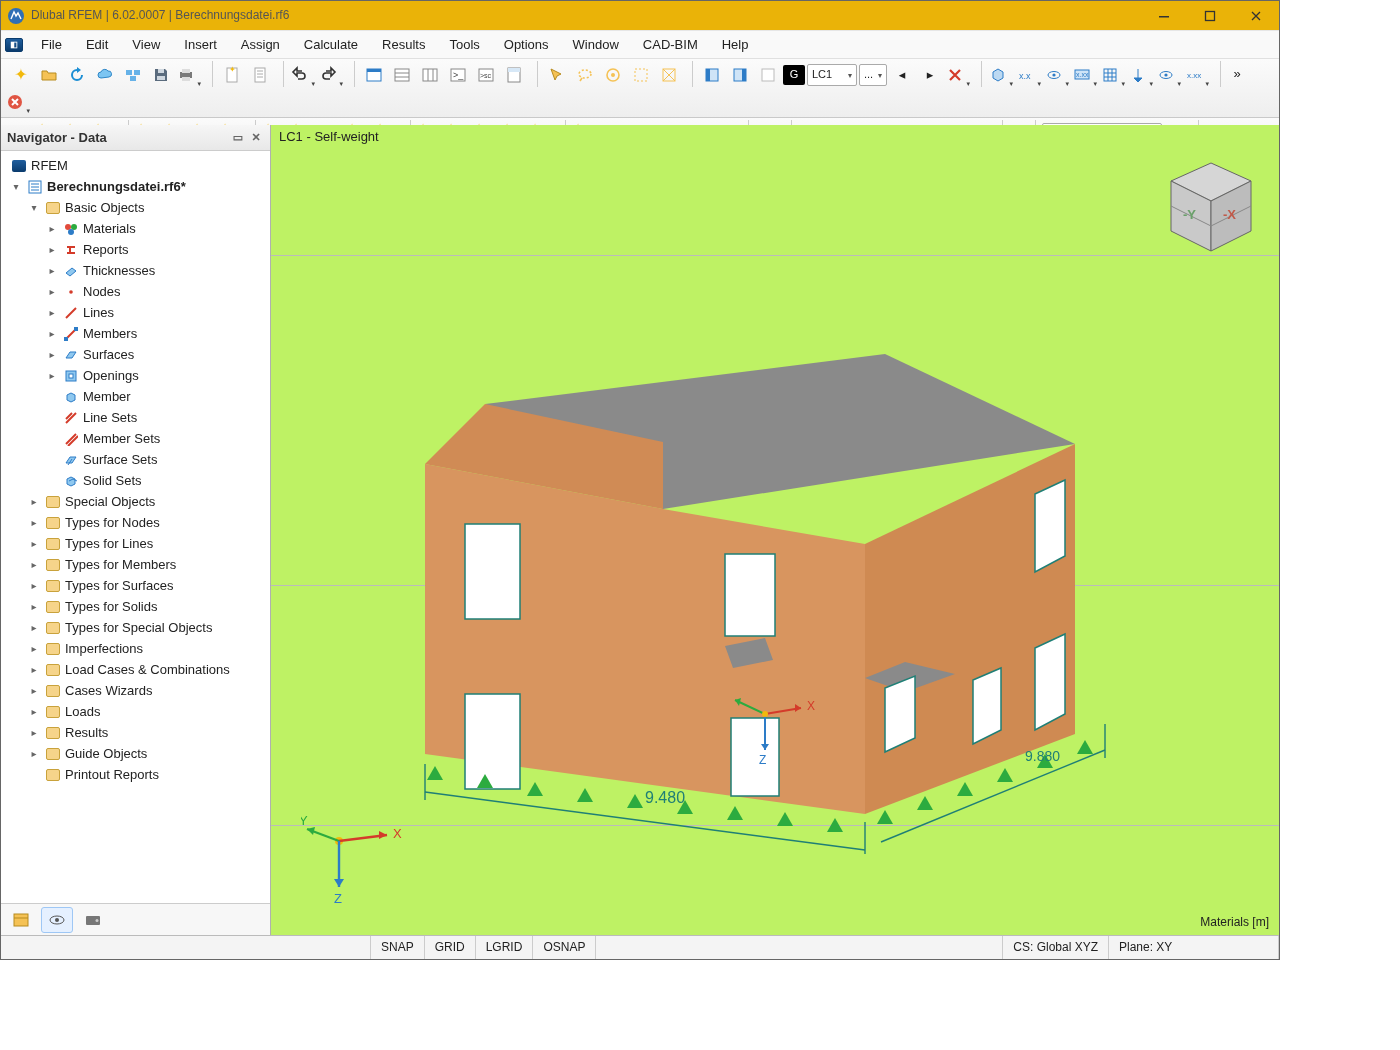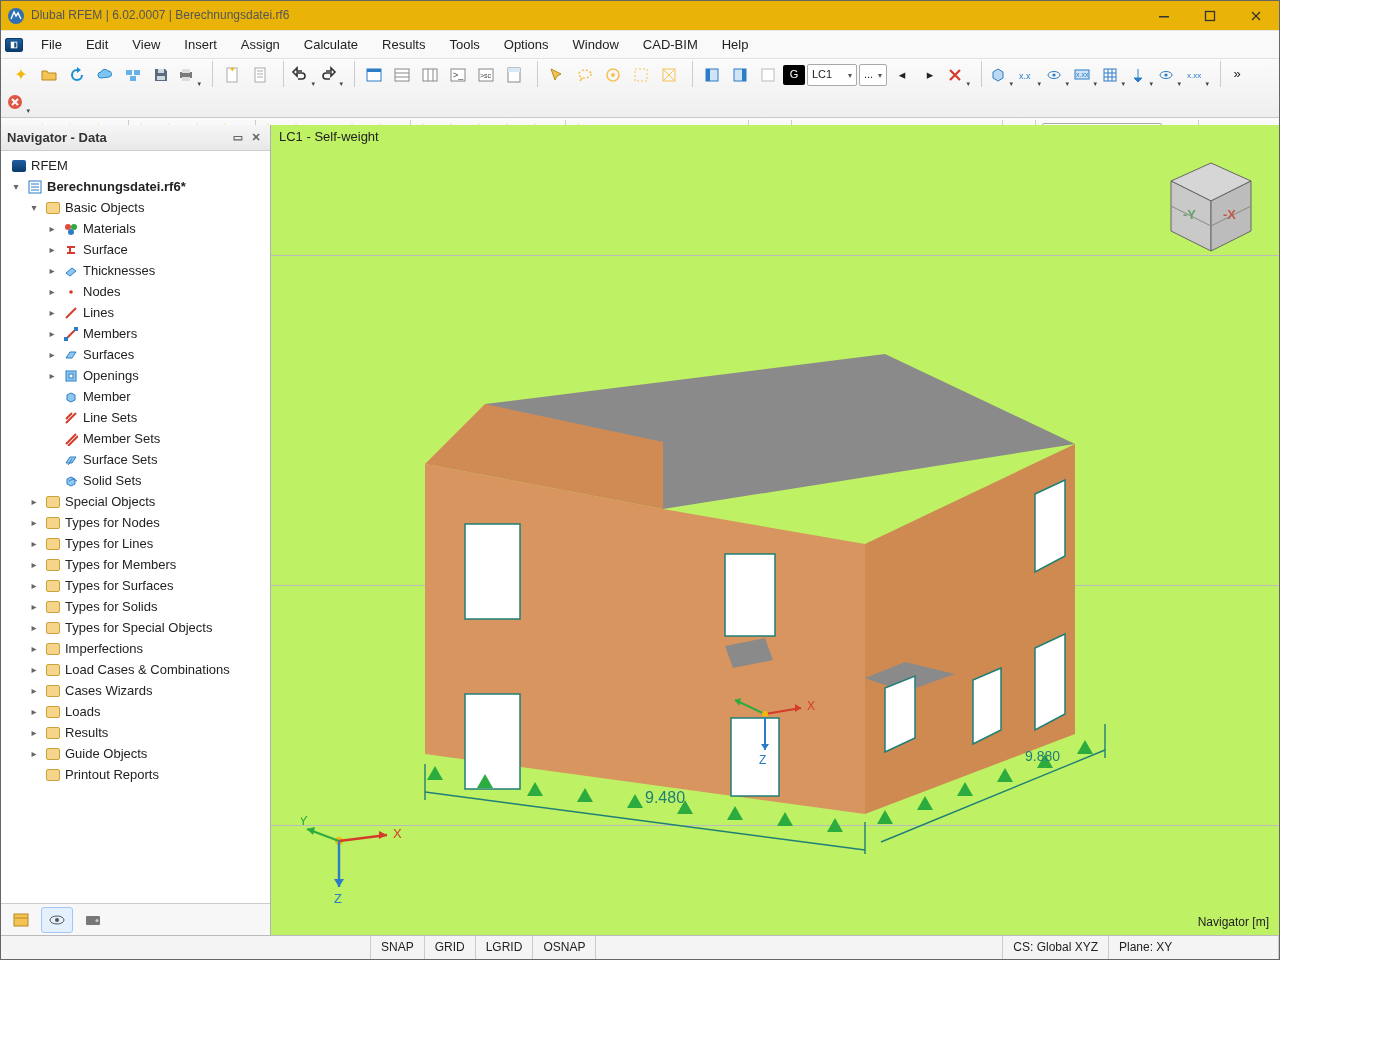--- a/index.html
+++ b/index.html
@@ -800,21 +800,21 @@
           </span>
           <span>Materials</span>
         </div>
       <div class="tree-row" style="padding-left:42px">
           <span class="tw col"></span>
           <span class="tic">
             <svg width="14" height="14">
               <path d="M3 3h8v2H7v4h4v2H3v-2h2V5H3z" fill="#d43b2a"></path>
             </svg>
           </span>
-          <span>Surface</span>
+          <span>Reports</span>
         </div>
       <div class="tree-row" style="padding-left:42px">
           <span class="tw col"></span>
           <span class="tic">
             <svg width="14" height="14">
               <path d="M2 9l6-5 4 3-6 5z" fill="#8fc8ef" stroke="#2d7cc7"></path>
             </svg>
           </span>
           <span>Thicknesses</span>
         </div>
@@ -1173,21 +1173,21 @@
         <text x="92" y="31" fill="#d43b2a" font-size="13">X</text>
         <line x1="38" y1="34" x2="6" y2="22" stroke="#2cab3f" stroke-width="2.4"></line>
         <polygon points="6,22 14,20 12,28" fill="#2cab3f"></polygon>
         <text x="-2" y="18" fill="#2cab3f" font-size="13">Y</text>
         <line x1="38" y1="34" x2="38" y2="80" stroke="#2d7cc7" stroke-width="2.4"></line>
         <polygon points="38,80 33,72 43,72" fill="#2d7cc7"></polygon>
         <text x="33" y="96" fill="#2d7cc7" font-size="13">Z</text>
       </svg>
     </div>
 
-    <div class="vp-dimunits">Navigator [m]</div>
+    <div class="vp-dimunits">Materials [m]</div>
   </div>
 </div>
 
 <div class="status">
   <div class="cell spacer-left" style="border-right:1px solid #ccc"></div>
   <div class="cell">SNAP</div>
   <div class="cell">GRID</div>
   <div class="cell">LGRID</div>
   <div class="cell">OSNAP</div>
   <div class="cell spacer"></div>

